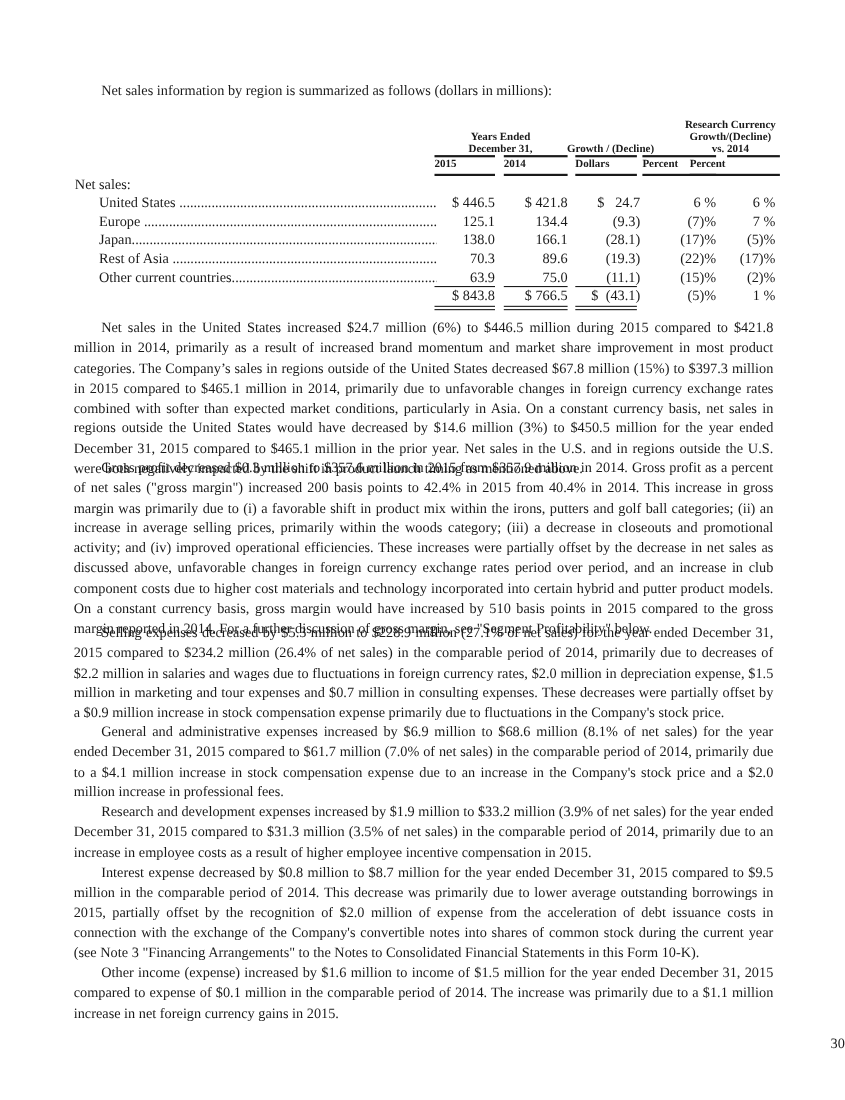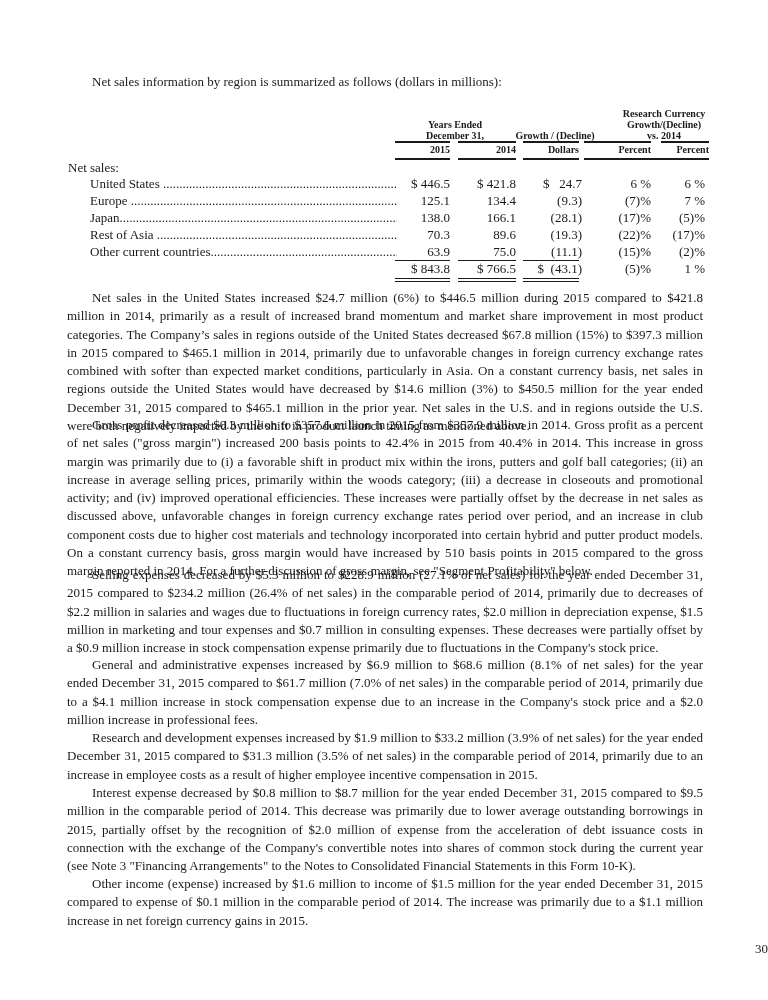--- a/index.html
+++ b/index.html
@@ -12,21 +12,21 @@
     position: absolute; left: 92px; top: 74px;
     font-size: 13px;
   }
   
   .tbl-wrap { position: absolute; left: 65px; top: 103px; width: 645px; }
   .hdr { position: absolute; font-weight: bold; font-size: 10px; text-align: center; line-height: 11px; }
   .hdr-years { left: 330px; top: 16px; width: 120px; }
   .hdr-growth { left: 436px; top: 27px; width: 108px; }
   .hdr-cc { left: 554px; top: 5px; width: 90px; }
   .hline { position: absolute; height: 1.5px; background: #1a1a1a; }
-  .sub { position: absolute; top: 41px; font-weight: bold; font-size: 10px; text-align: right; }
+  .sub { position: absolute; top: 41px; font-weight: bold; font-size: 10px; text-align: left; }
 
   .row { position: absolute; left: 0; width: 645px; height: 18px; font-size: 13px; }
   .lbl { position: absolute; left: 25px; white-space: nowrap; overflow: hidden; width: 307px; }
   .lbl.top { left: 3px; }
   .cell { position: absolute; text-align: right; white-space: pre; }
   .c15 { left: 330px; width: 55px; }
   .c14 { left: 395px; width: 56px; }
   .cd  { left: 460px; width: 57px; }
   .cp  { left: 518px; width: 68px; }
   .cc  { left: 560px; width: 80px; }

